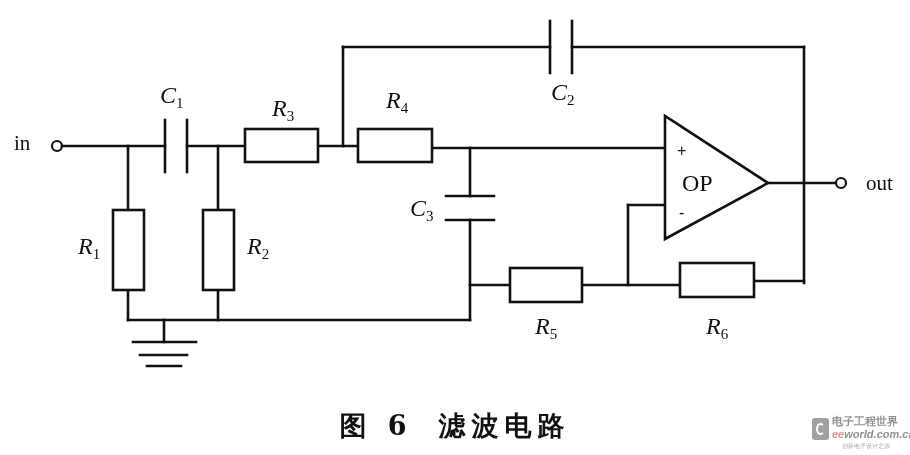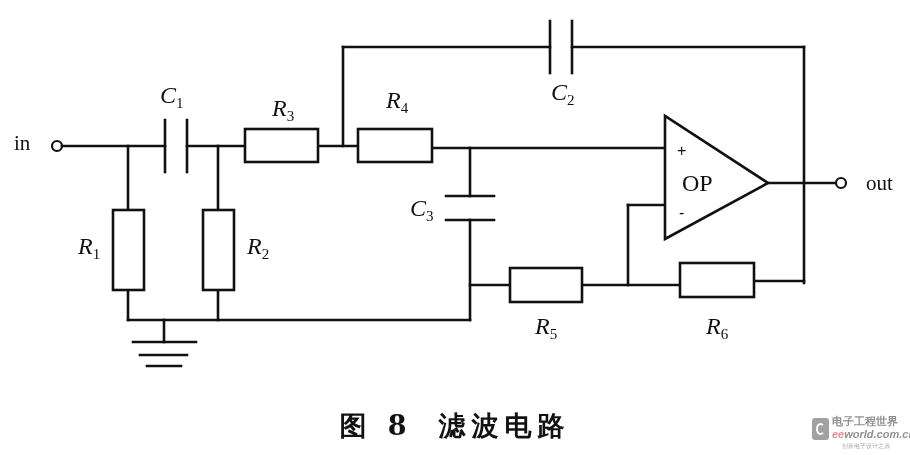--- a/index.html
+++ b/index.html
@@ -115,21 +115,21 @@
   <polygon class="comp" points="665,116 665,239 768,183"></polygon>
   <text class="sign" x="677" y="156">+</text>
   <text class="sign" x="679" y="218">-</text>
   <text class="op" x="682" y="191">OP</text>
 
   <circle cx="841" cy="183" r="5" fill="#fff" stroke="#111" stroke-width="2.2"></circle>
   <text class="term" x="866" y="190">out</text>
 </svg>
 
 <div class="caption">
-  <span class="num">图 8</span><span>滤波电路</span>
+  <span class="num">图 6</span><span>滤波电路</span>
 </div>
 
 <div class="wm">
   <div class="logo"></div>
   <div class="t1">电子工程世界</div>
   <div class="t2"><span class="ee">ee</span><span>world.com.cn</span></div>
   <div class="t3">创新电子设计之源</div>
 </div>
 
 </body></html>

